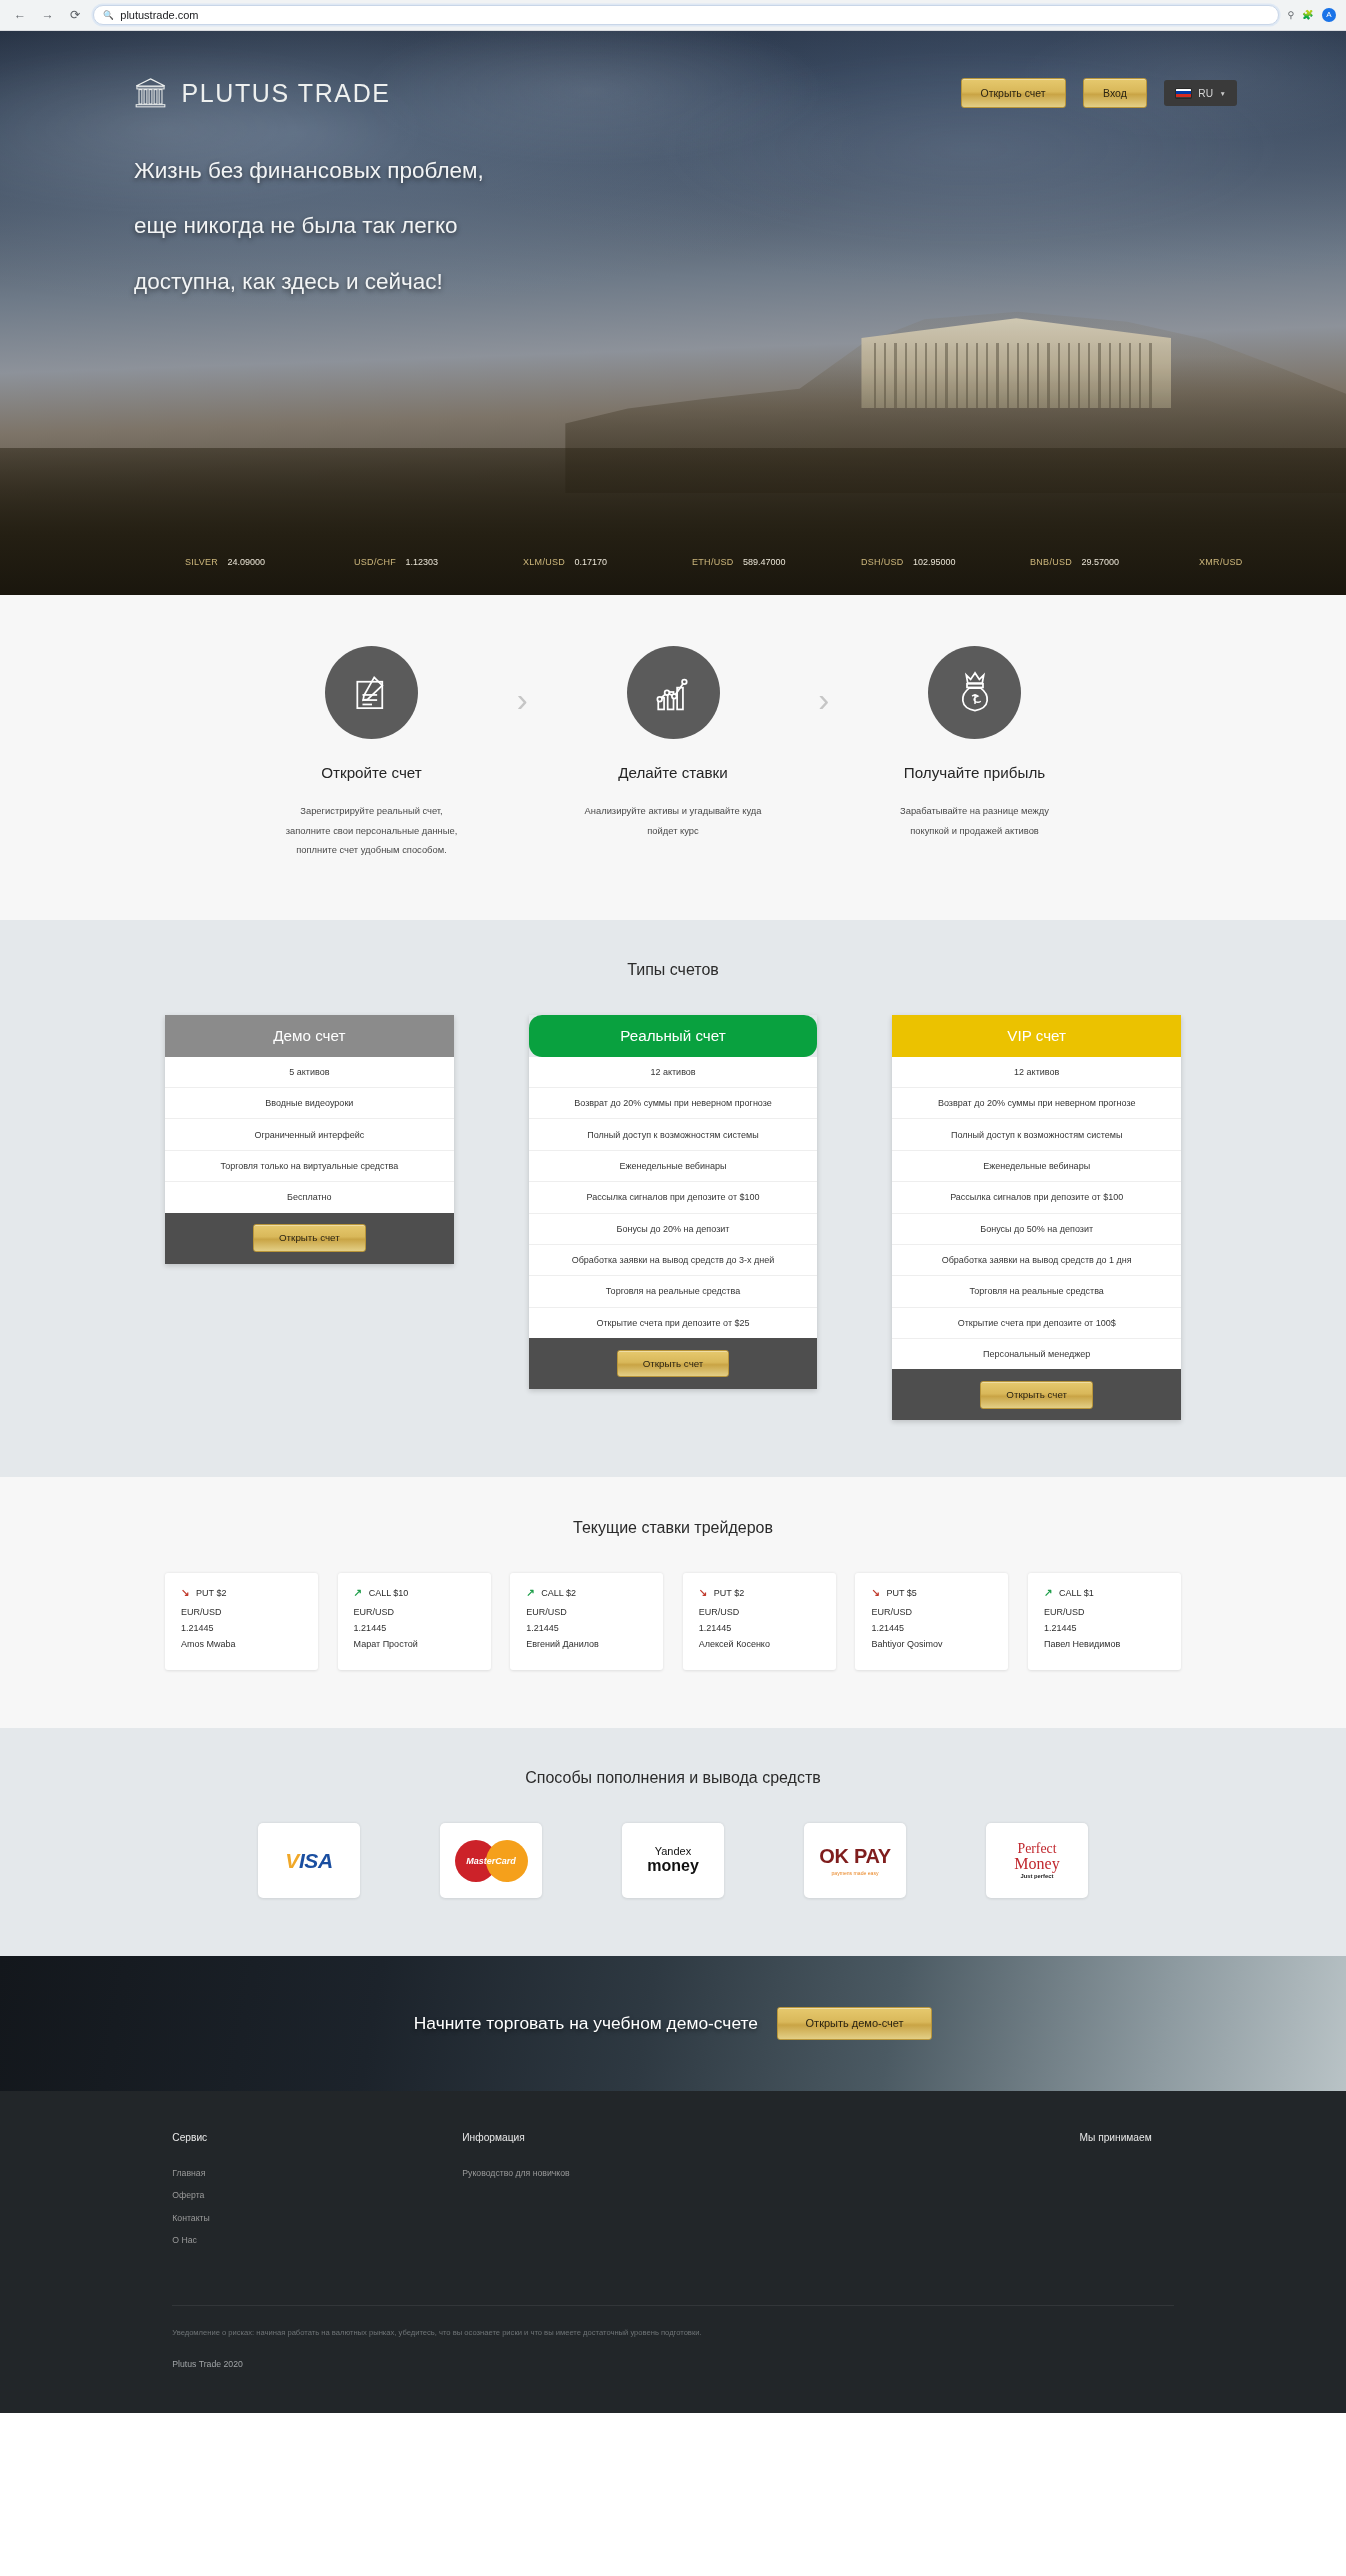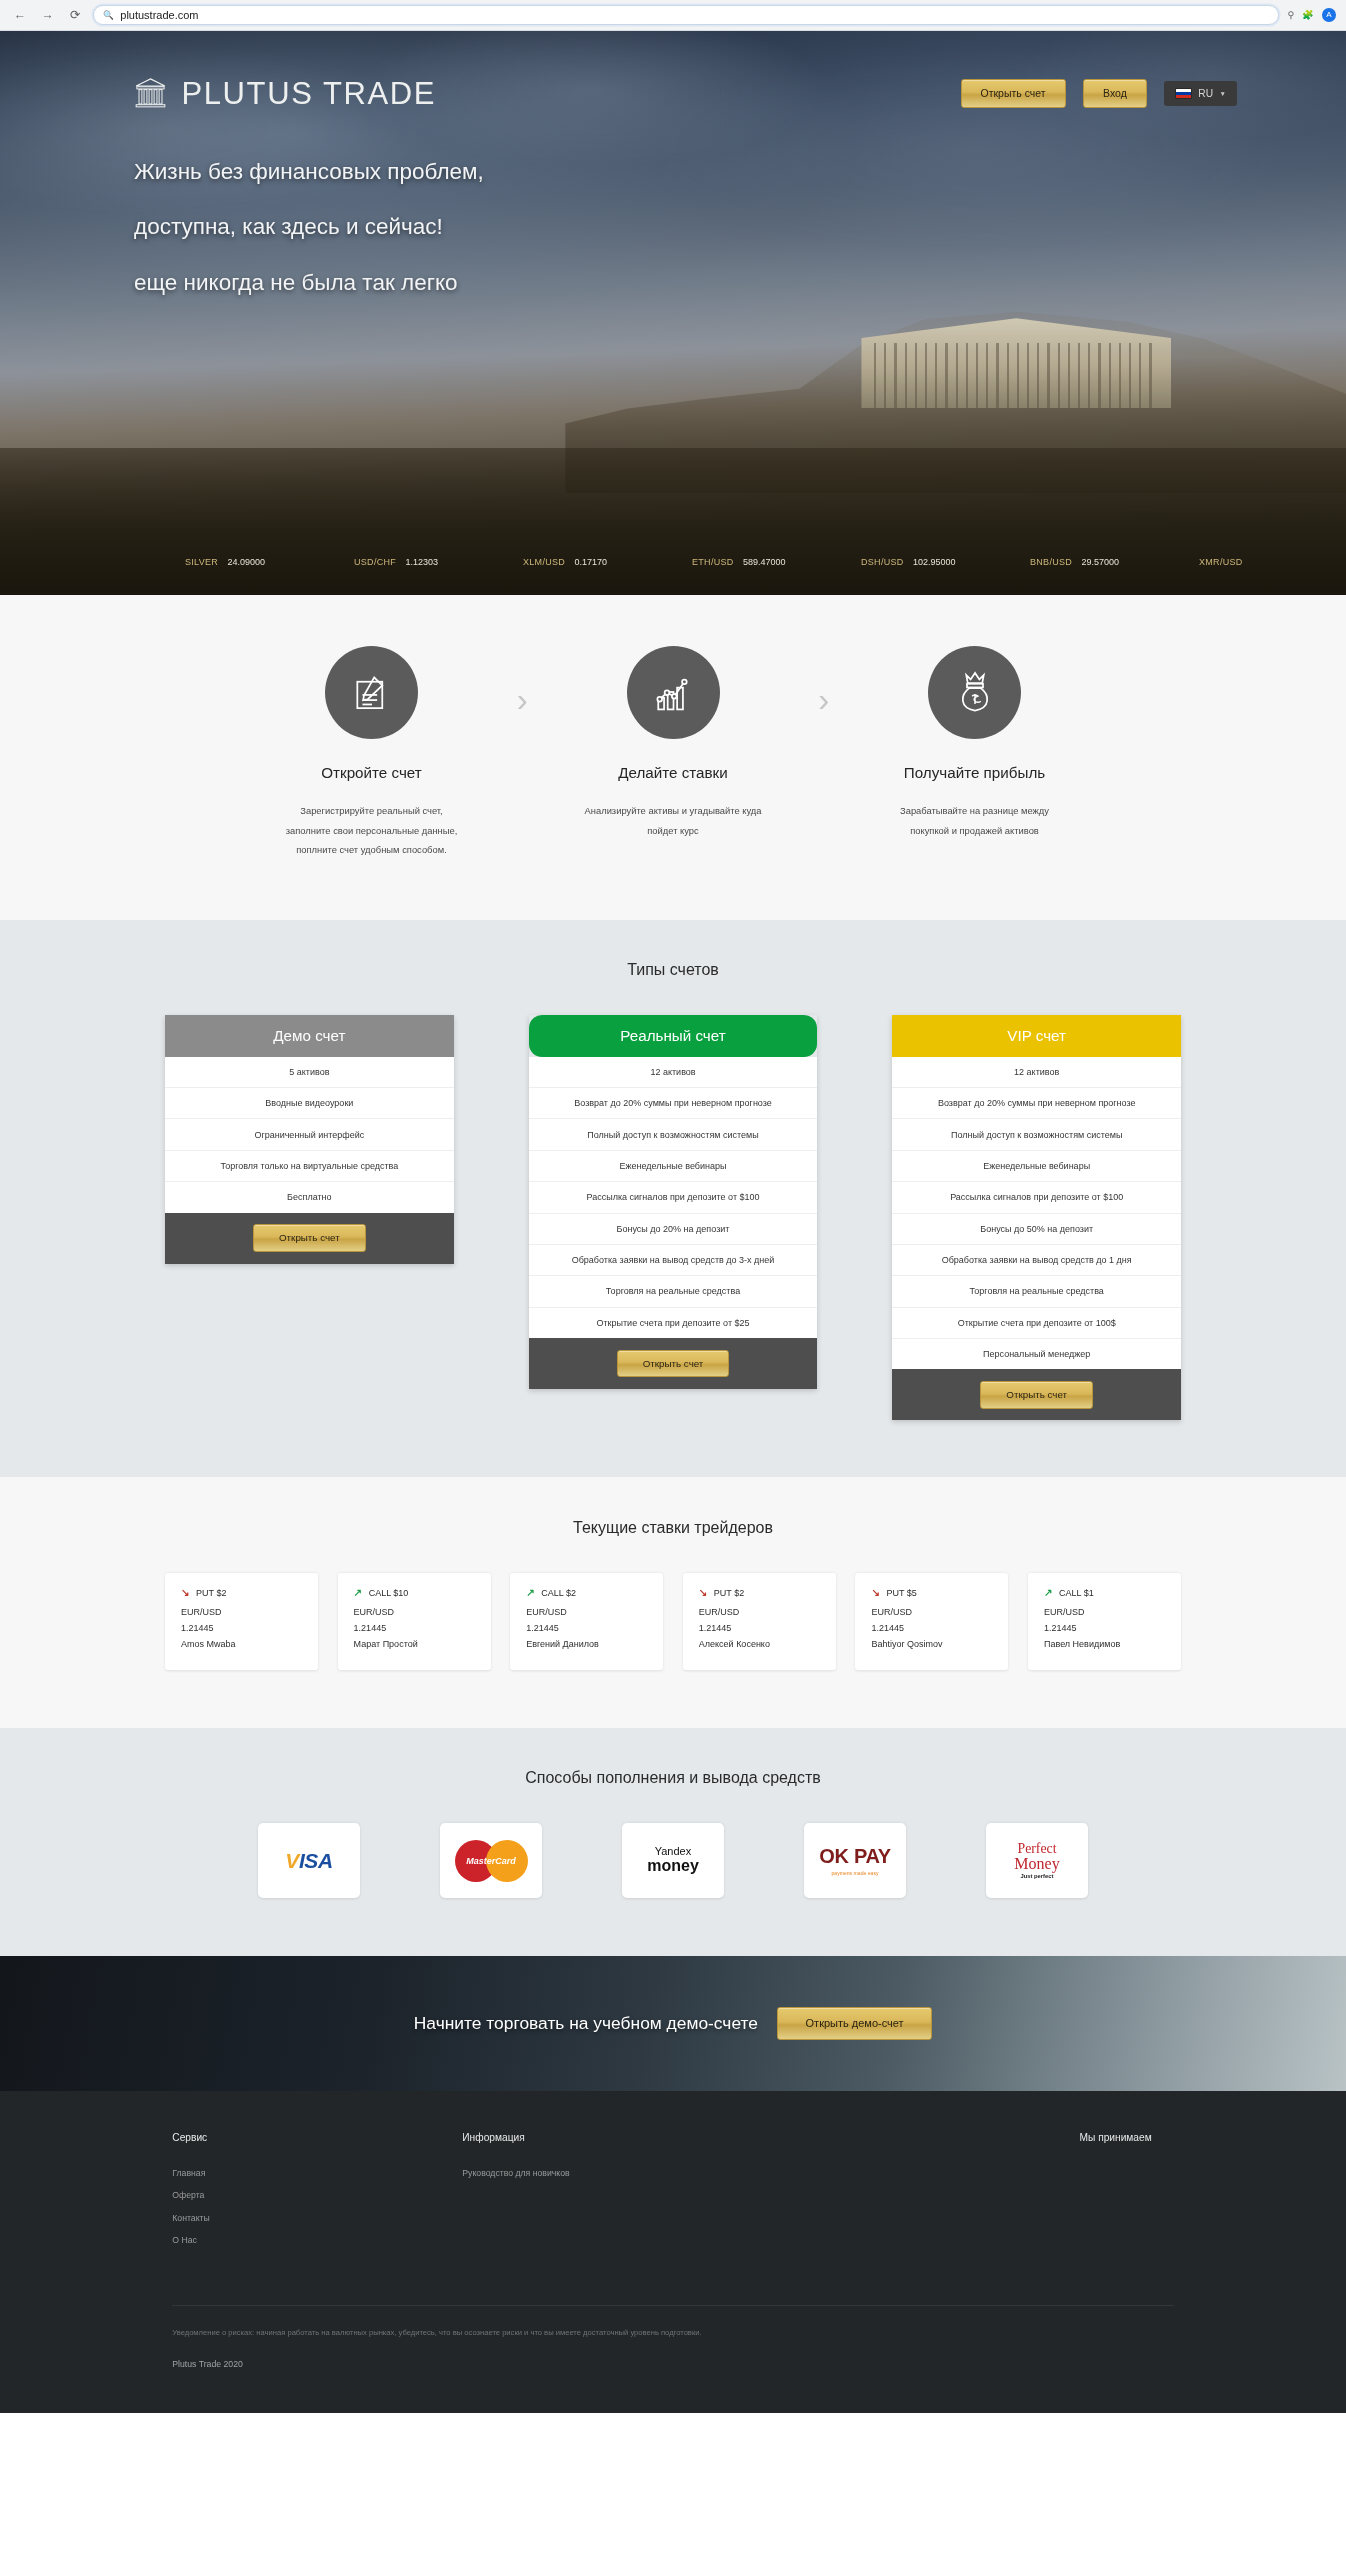--- a/index.html
+++ b/index.html
@@ -66,21 +66,21 @@
   .hero-bottom-rock {
     position:absolute; left:0; right:0; bottom:0; height:26%;
     background:linear-gradient(to bottom, rgba(47,40,26,.55), #241f13 60%, #1a160d);
   }
 
   .hero-head {
     position:relative; z-index:4; display:flex; align-items:center;
     justify-content:space-between; padding:45px 109px 0 134px;
   }
   .brand { display:flex; align-items:center; gap:14.5px; }
-  .brand-title { color:#eef0ef; font-size:31px; letter-spacing:1.6px; font-weight:400; }
+  .brand-title { color:#eef0ef; font-size:25px; letter-spacing:1.6px; font-weight:400; }
 
   .head-actions { display:flex; align-items:center; gap:17.4px; }
   .btn-gold {
     background:linear-gradient(to bottom,#e6c96e 0%,#d9b85a 45%,#c9a445 55%,#e3cf86 100%);
     border:0.7px solid #b8953a; border-radius:2.9px; color:#2b2413;
     font-size:10.5px; padding:8.7px 19px; cursor:pointer; line-height:1;
     box-shadow:inset 0 0.7px 0 rgba(255,255,255,.5);
   }
   .lang-box {
     background:#3a3a3a; border-radius:2.9px; display:flex; align-items:center; gap:6.5px;
@@ -254,22 +254,22 @@
             <i class="r"></i>
           </span>
         <span class="lang-code">RU</span>
         <span class="caret">▼</span>
       </div>
     </div>
   </div>
 
   <div class="hero-copy">
     <p>Жизнь без финансовых проблем,</p>
+    <p>еще никогда не была так легко</p>
     <p>доступна, как здесь и сейчас!</p>
-    <p>еще никогда не была так легко</p>
   </div>
 
   <div class="ticker" id="ticker">
       <div class="tick">
         <span class="sym">SILVER</span>
         <span class="val">24.09000</span>
       </div>
       <div class="tick">
         <span class="sym">USD/CHF</span>
         <span class="val">1.12303</span>

